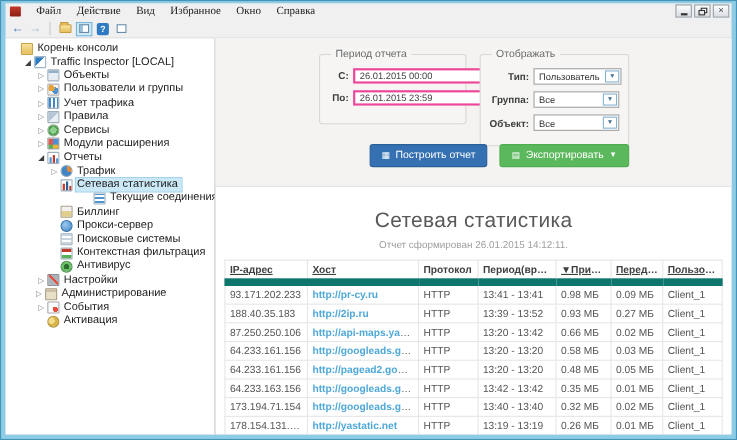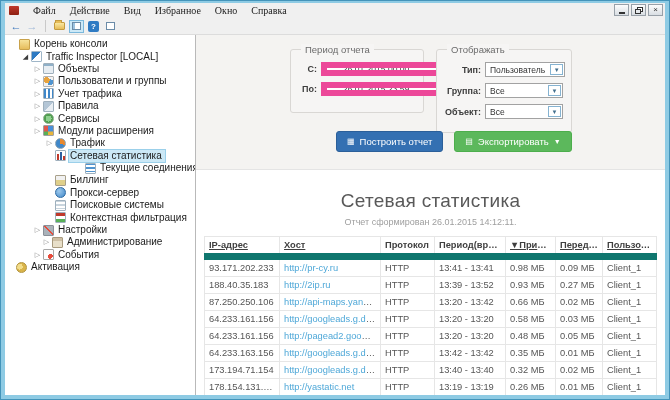--- a/index.html
+++ b/index.html
@@ -69,41 +69,41 @@
   
   .content { flex:1; background:#fff; display:flex; flex-direction:column; min-width:0; }
   .formarea { height:135px; background:#f4f3f1; border-bottom:1px solid #e4e4e4; position:relative; flex:none; }
   .gbox { position:absolute; border:1px solid #d9d7d4; border-radius:3px; background:#f6f5f4; font-size:9.5px; color:#6b6b6b; }
   .gbox .legend { position:absolute; top:-6px; left:10px; background:#f6f5f4; padding:0 4px; }
   .gbox-period { left:94px; top:14px; width:134px; height:64px; }
   .gbox-display { left:240px; top:14px; width:136px; height:84px; }
   .frow { display:flex; align-items:center; margin:6px 8px 0 8px; }
   .flabel { width:40px; text-align:right; font-weight:bold; color:#3d3d3d; font-size:9px; padding-right:4px; flex:none; }
   .gbox-period .flabel { width:22px; }
-  .tinput { flex:1; height:14px; background:#fff; border:6px solid #ec4899; font-size:8.5px; color:#444; padding:1px 16px; font-family:"Liberation Sans",sans-serif; }
+  .tinput { flex:1; height:14px; background:#fff; border:2px solid #ec4899; font-size:8.5px; color:#444; padding:1px 4px; font-family:"Liberation Sans",sans-serif; }
   .combo { flex:1; height:15px; background:#fff; border:1px solid #a2a2a2; display:flex; align-items:center; justify-content:space-between; font-size:8.5px; color:#333; }
   .combo .val { padding:0 4px; white-space:nowrap; }
   .combo .arr { width:13px; height:11px; margin:1px; border:1px solid #86b3d1; display:flex; align-items:center; justify-content:center; font-size:6px; color:#44708e; flex:none; }
   .btnrow { position:absolute; left:140px; top:96px; display:flex; gap:11px; }
   .btn { height:21px; border-radius:3px; font-size:9.5px; color:#fff; display:flex; align-items:center; padding:0 10px; gap:5px; border:1px solid transparent; cursor:pointer; font-family:"Liberation Sans",sans-serif; }
   .btn-blue { background:#3470b2; border-color:#2b5f99; }
   .btn-green { background:#5cb85c; border-color:#4cae4c; }
   .btn .bic { font-size:8px; line-height:1; }
   .btn .caret { font-size:7px; }
 
   
   .report { flex:1; overflow:hidden; }
   .rtitle { text-align:center; font-size:19px; color:#595959; margin-top:20px; letter-spacing:.3px; }
   .rsub { text-align:center; font-size:9px; color:#9e9e9e; margin-top:5px; }
   table.data { border-collapse:collapse; margin:9px 8px 0 8px; width:452px; table-layout:fixed; font-size:9.3px; }
   table.data th, table.data td { border:1px solid #e6e6e6; padding:3px 4px; text-align:left; overflow:hidden; white-space:nowrap; text-overflow:ellipsis; }
   table.data th { color:#3f3f3f; font-weight:bold; border-bottom:7px solid #0f766e; }
   table.data th.sortable { text-decoration:underline; cursor:pointer; }
   table.data td { color:#555; }
-  td .hostlink { color:#4fa8d8; text-decoration:none; cursor:pointer; }
+  td .hostlink { color:#4fa8d8; text-decoration:none; cursor:pointer;font-weight:bold; }
   .c-ip{width:75px}.c-host{width:101px}.c-proto{width:54px}.c-per{width:71px}.c-in{width:50px}.c-out{width:47px}.c-user{width:54px}
 </style>
 </head>
 <body>
 
 <div class="window">
   <div class="inner">
 
     <div class="menubar">
       <span class="app-ico"></span>
@@ -177,20 +177,25 @@
           <div class="trow" style="padding-left: 27px;">
             <span class="exp">▷</span>
             <span class="ic services-icon"></span>
             <span class="tlabel">Сервисы</span>
           </div>
           <div class="trow" style="padding-left: 27px;">
             <span class="exp">▷</span>
             <span class="ic extension-modules-icon"></span>
             <span class="tlabel">Модули расширения</span>
           </div>
+          <div class="trow has-open" style="padding-left: 27px;">
+            <span class="exp">◢</span>
+            <span class="ic reports-icon"></span>
+            <span class="tlabel">Отчеты</span>
+          </div>
           <div class="trow" style="padding-left: 39px;">
             <span class="exp">▷</span>
             <span class="ic traffic-report-icon"></span>
             <span class="tlabel">Трафик</span>
           </div>
           <div class="trow sel" style="padding-left: 39px;">
             <span class="exp"></span>
             <span class="ic network-statistics-icon"></span>
             <span class="tlabel">Сетевая статистика</span>
           </div>
@@ -212,36 +217,41 @@
           <div class="trow" style="padding-left: 39px;">
             <span class="exp"></span>
             <span class="ic search-systems-icon"></span>
             <span class="tlabel">Поисковые системы</span>
           </div>
           <div class="trow" style="padding-left: 39px;">
             <span class="exp"></span>
             <span class="ic content-filtering-icon"></span>
             <span class="tlabel">Контекстная фильтрация</span>
           </div>
+          <div class="trow" style="padding-left: 39px;">
+            <span class="exp"></span>
+            <span class="ic antivirus-icon"></span>
+            <span class="tlabel">Антивирус</span>
+          </div>
           <div class="trow" style="padding-left: 27px;">
             <span class="exp">▷</span>
             <span class="ic settings-icon"></span>
             <span class="tlabel">Настройки</span>
           </div>
-          <div class="trow" style="padding-left: 36px;">
+          <div class="trow" style="padding-left: 25px;">
             <span class="exp">▷</span>
             <span class="ic administration-icon"></span>
             <span class="tlabel">Администрирование</span>
           </div>
           <div class="trow" style="padding-left: 27px;">
             <span class="exp">▷</span>
             <span class="ic events-icon"></span>
             <span class="tlabel">События</span>
           </div>
-          <div class="trow" style="">
+          <div class="trow" style="padding-left: 27px;">
             <span class="exp"></span>
             <span class="ic activation-icon"></span>
             <span class="tlabel">Активация</span>
           </div>
         </div>
 
       <div class="content">
         <div class="formarea">
 
           <div class="gbox gbox-period">

